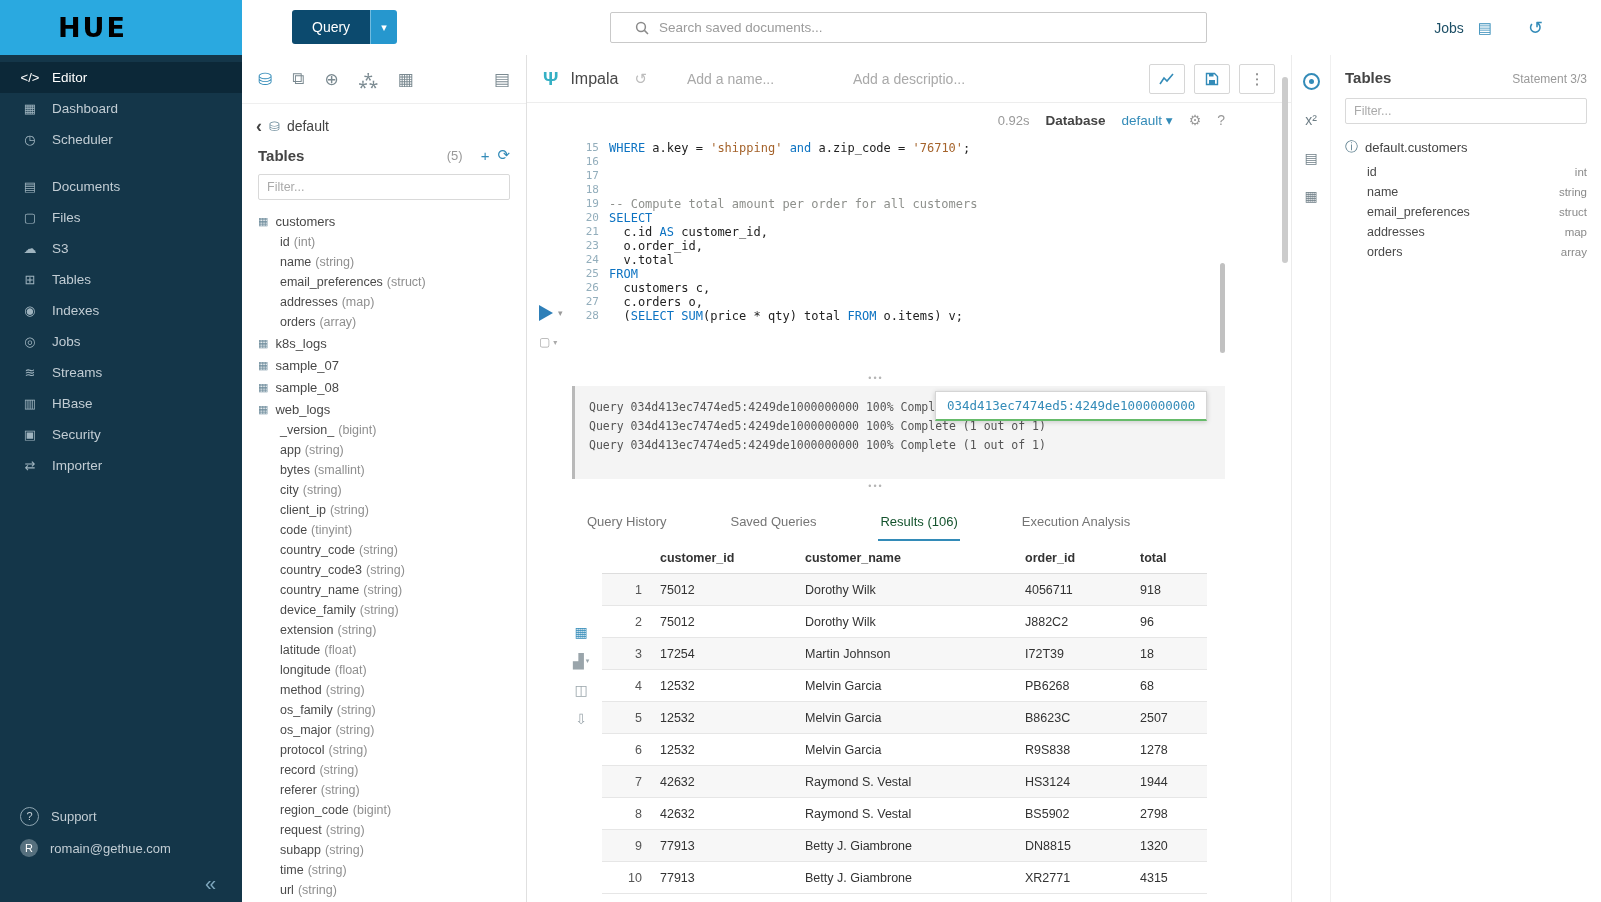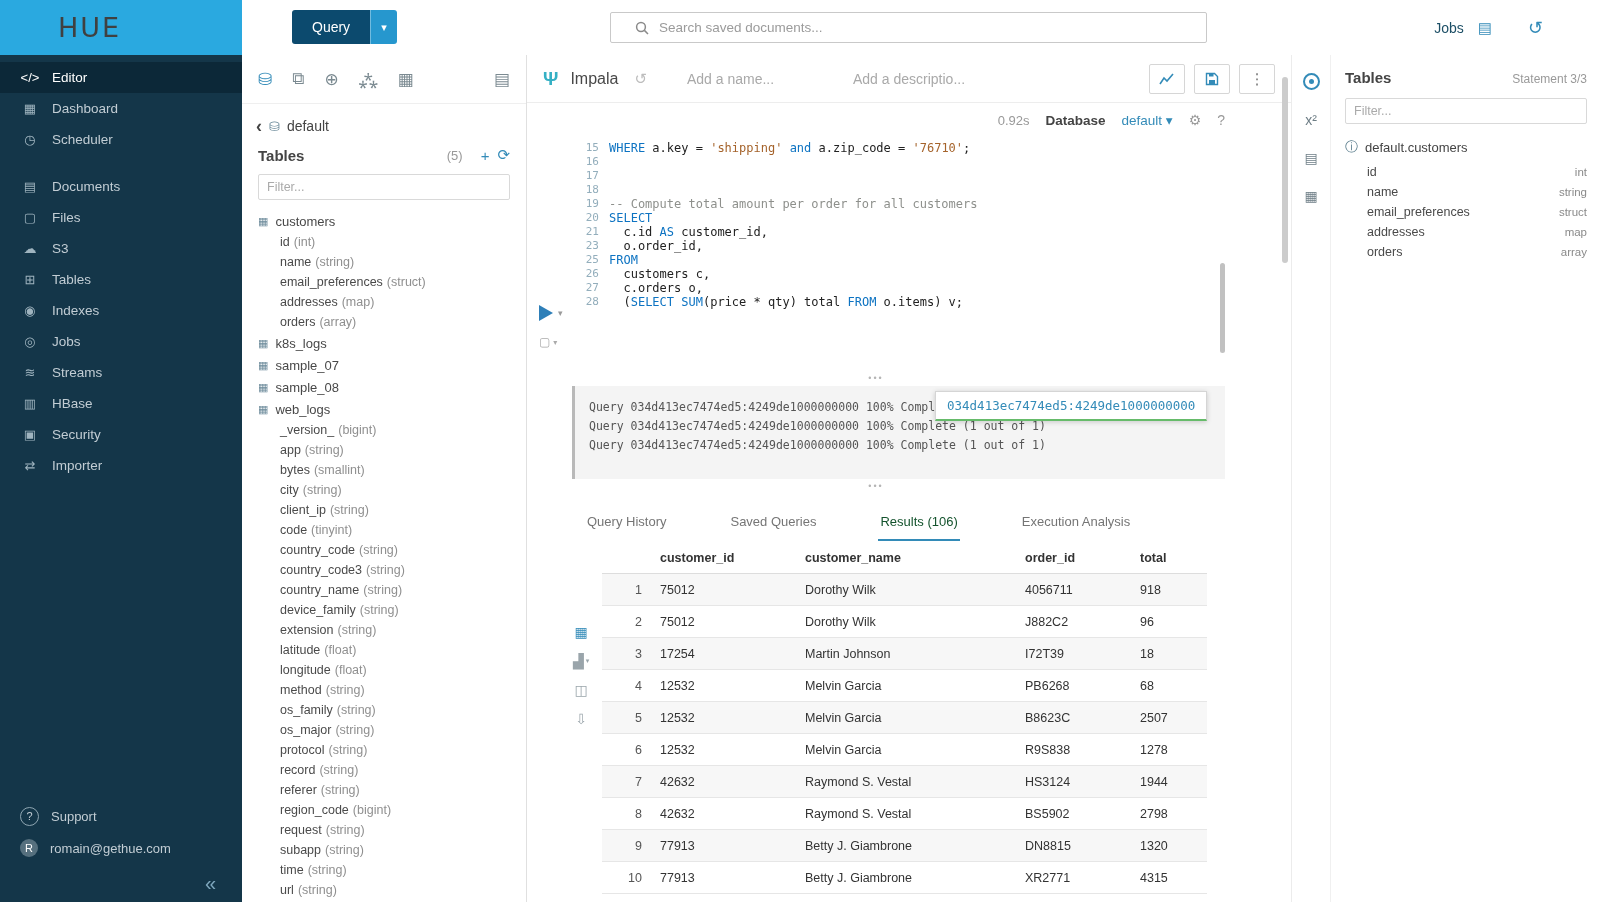--- a/index.html
+++ b/index.html
@@ -15,21 +15,21 @@
              display:flex;align-items:center;padding:0 24px;gap:8px;box-sizing:border-box;}
   .searchbox input{border:0;outline:0;flex:1;font-size:13.5px;font-family:"Liberation Sans",sans-serif;color:#555;}
   .searchbox input::placeholder{color:#9b9b9b;}
   .tb-right{position:absolute;right:58px;top:0;height:55px;display:flex;align-items:center;gap:14px;}
   .jobs-label{font-size:14px;color:#1D4F66;}
   .jobs-icon{color:#338BB8;font-size:15px;}
   .tb-history{color:#338BB8;font-size:18px;margin-left:22px;}
   
   .sidebar{position:absolute;left:0;top:0;width:242px;height:902px;background:#143649;}
   .logo{height:55px;background:#2AA9E0;display:flex;align-items:center;justify-content:flex-start;padding-left:58px;}
-  .logo-text{color:#404040;font-size:27px;font-weight:normal;letter-spacing:2px;font-family:"DejaVu Sans",sans-serif;}
+  .logo-text{color:#000000;font-size:27px;font-weight:bold;letter-spacing:2px;font-family:"DejaVu Sans",sans-serif;}
   .nav{padding-top:7px;}
   .nav-item{height:31px;display:flex;align-items:center;padding-left:20px;gap:12px;color:#C2CDD4;font-size:13.5px;cursor:pointer;}
   .nav-item .glyph{width:20px;text-align:center;font-size:13px;color:#9FB4BF;}
   .nav .nav-item:first-child{background:#0C2838;color:#fff;}
   .nav .nav-item:first-child .glyph{color:#fff;}
   .nav .nav-item:nth-child(3){margin-bottom:16px;}
   .sb-bottom{position:absolute;left:0;bottom:0;width:242px;}
   .sb-row{height:32px;display:flex;align-items:center;padding-left:20px;gap:12px;color:#C2CDD4;font-size:13px;cursor:pointer;}
   .qmark{width:17px;height:17px;border:1px solid #8FA6B2;border-radius:50%;display:flex;align-items:center;
          justify-content:center;font-size:11px;color:#C2CDD4;}
@@ -524,20 +524,24 @@
         </div>
         <div class="code-line">
           <span class="ln">21</span>
           <span class="ct"><span>  c.id </span><span class="tk-kw">AS</span><span> customer_id,</span></span>
         </div>
         <div class="code-line">
           <span class="ln">23</span>
           <span class="ct"><span>  o.order_id,</span></span>
         </div>
         <div class="code-line">
+          <span class="ln">24</span>
+          <span class="ct"><span>  v.total</span></span>
+        </div>
+        <div class="code-line">
           <span class="ln">25</span>
           <span class="ct"><span class="tk-kw">FROM</span></span>
         </div>
         <div class="code-line">
           <span class="ln">26</span>
           <span class="ct"><span>  customers c,</span></span>
         </div>
         <div class="code-line">
           <span class="ln">27</span>
           <span class="ct"><span>  c.orders o,</span></span>

